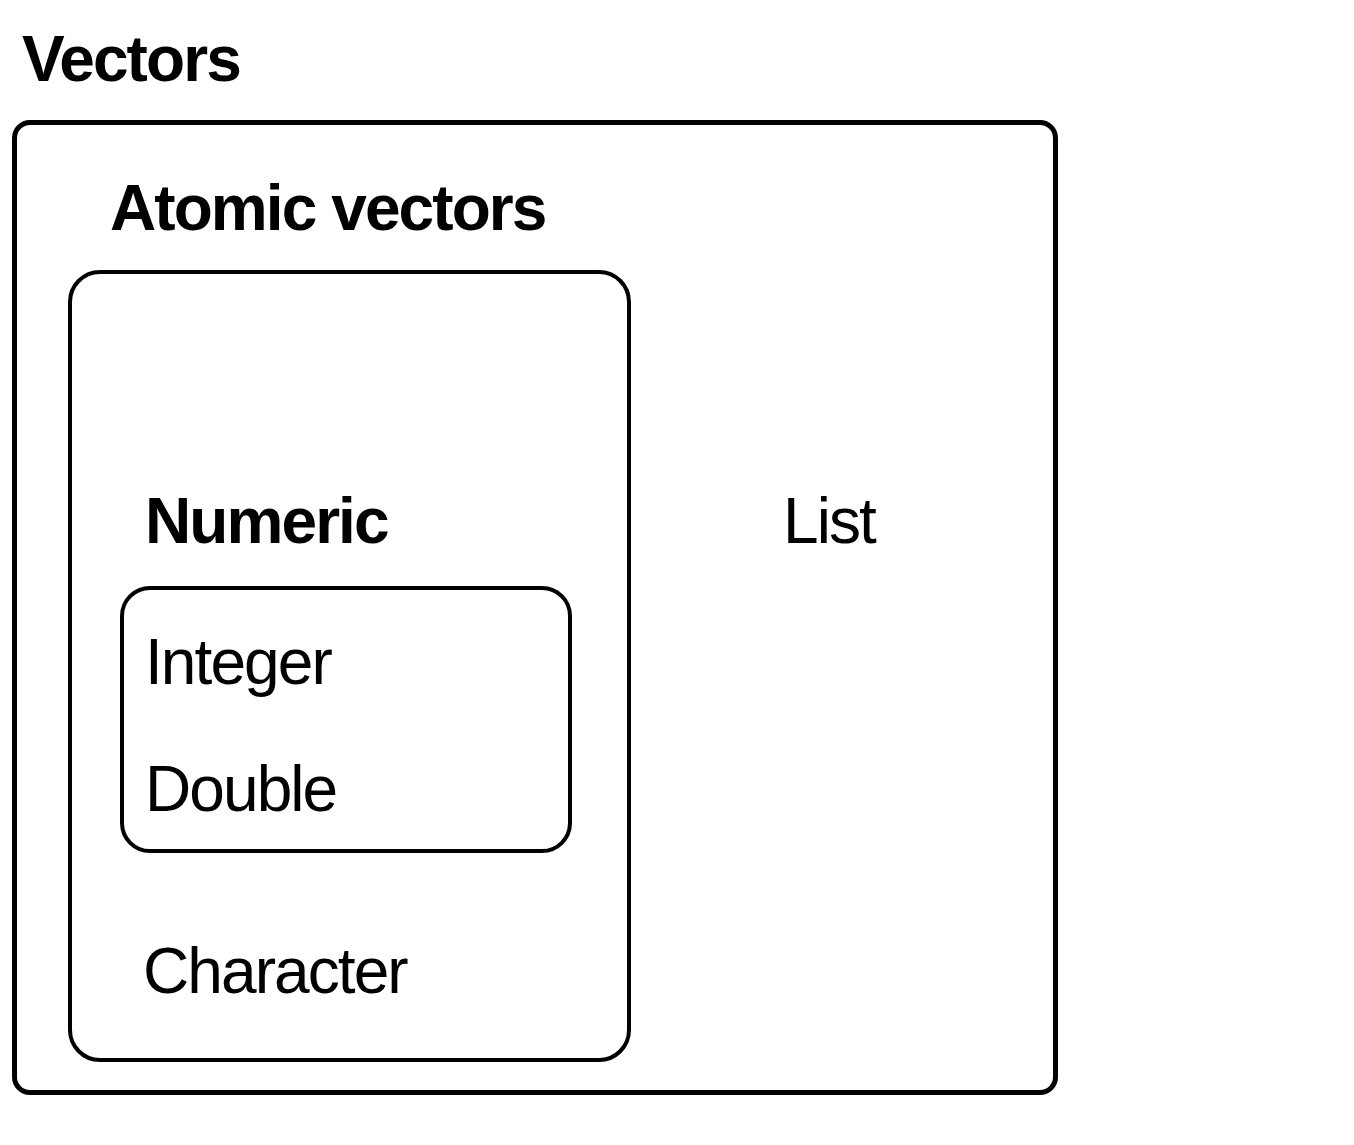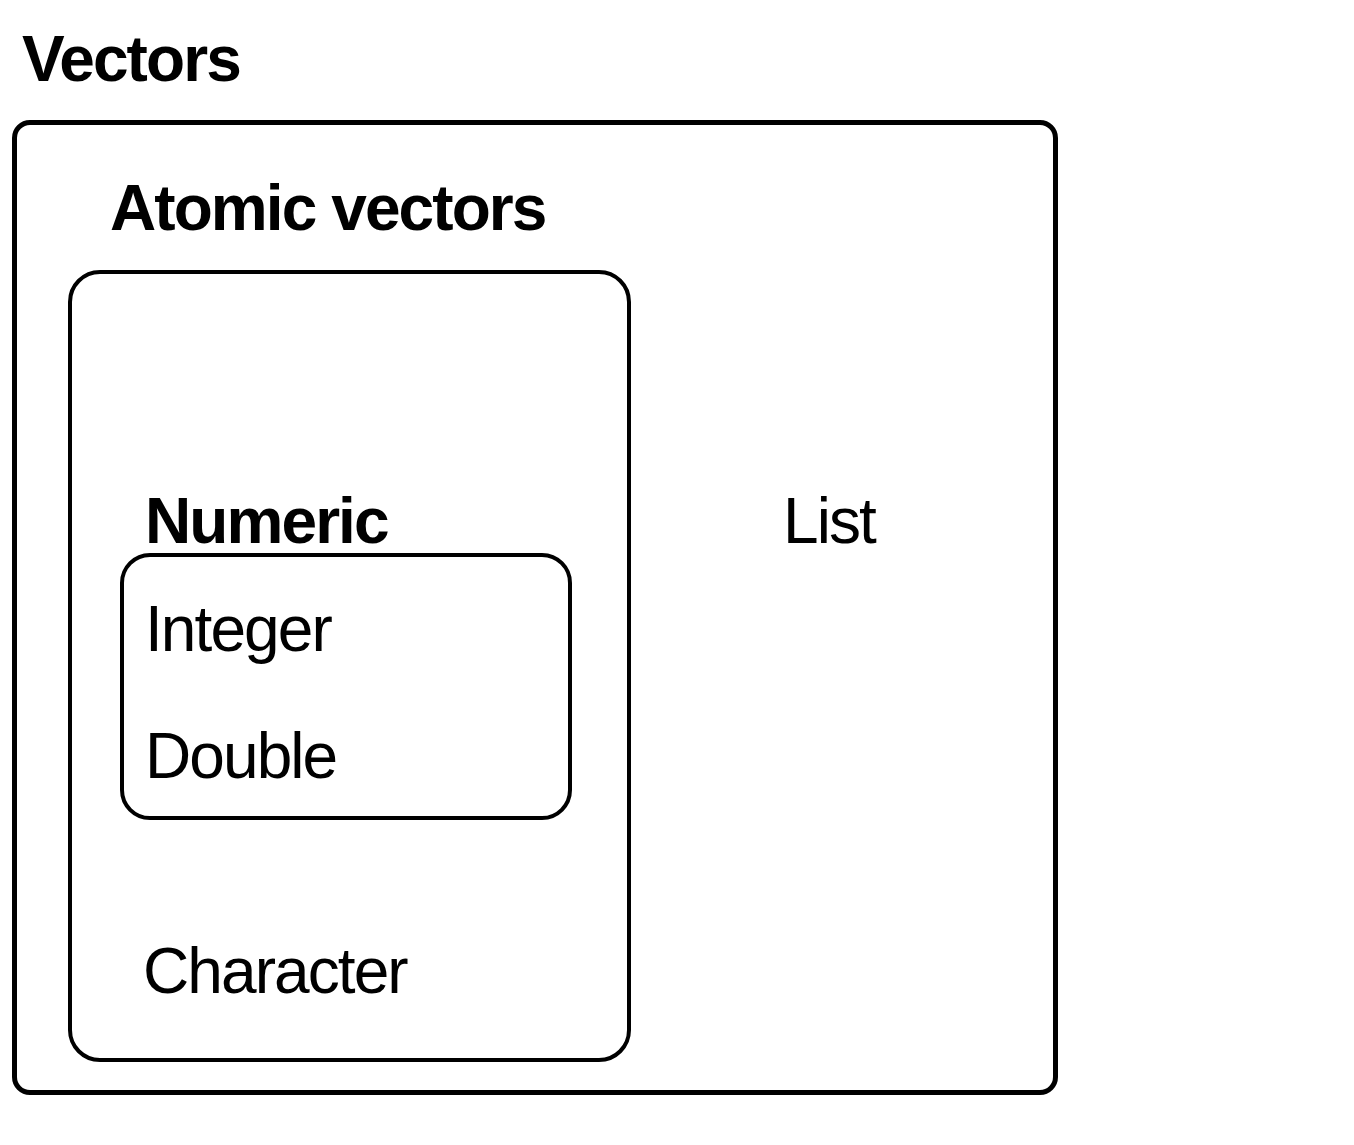--- a/index.html
+++ b/index.html
@@ -41,21 +41,21 @@
     border-radius: 18px;
     padding-left: 24px;
   }
   .box.atomic-box {
     left: 51px; top: 145px;
     width: 563px; height: 792px;
     border-width: 4px;
     border-radius: 32px;
   }
   .box.numeric-box {
-    left: 48px; top: 279px;
+    left: 48px; top: 312px;
     width: 452px; height: 267px;
     border-width: 4px;
     border-radius: 30px;
   }
   
   .title-vectors   { left: 22px;  top: 27px; }
   .label-null      { left: 1157px; top: 152px; }
   .label-atomic    { left: 93px;  top: 51px; }
   .label-list      { left: 766px; top: 364px; }
   .label-logical   { left: 60px;  top: 51px; }

